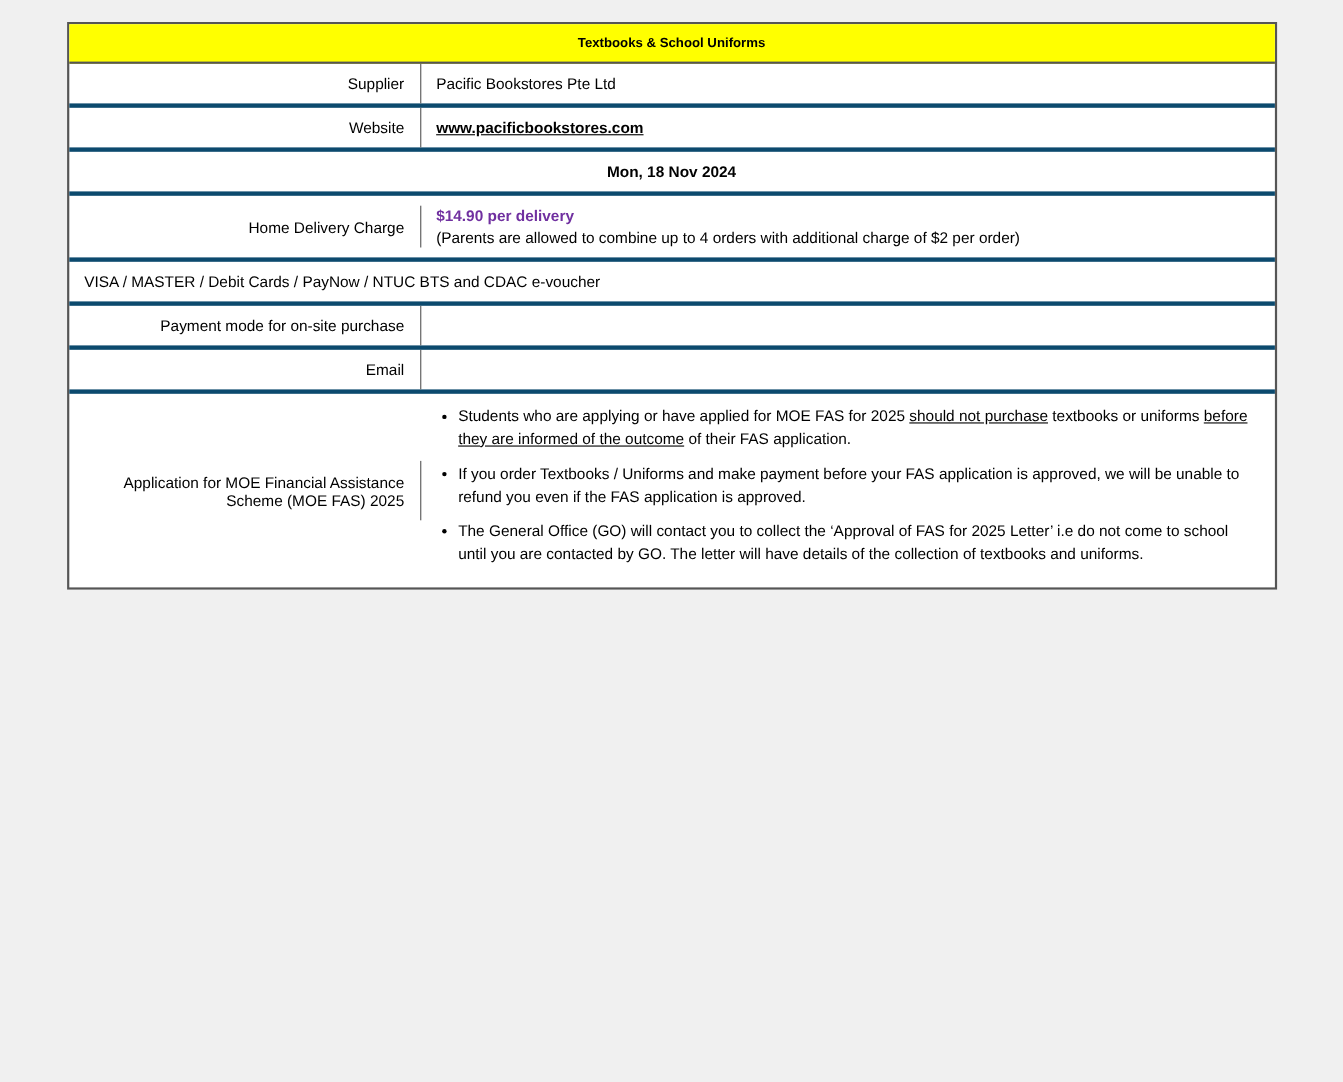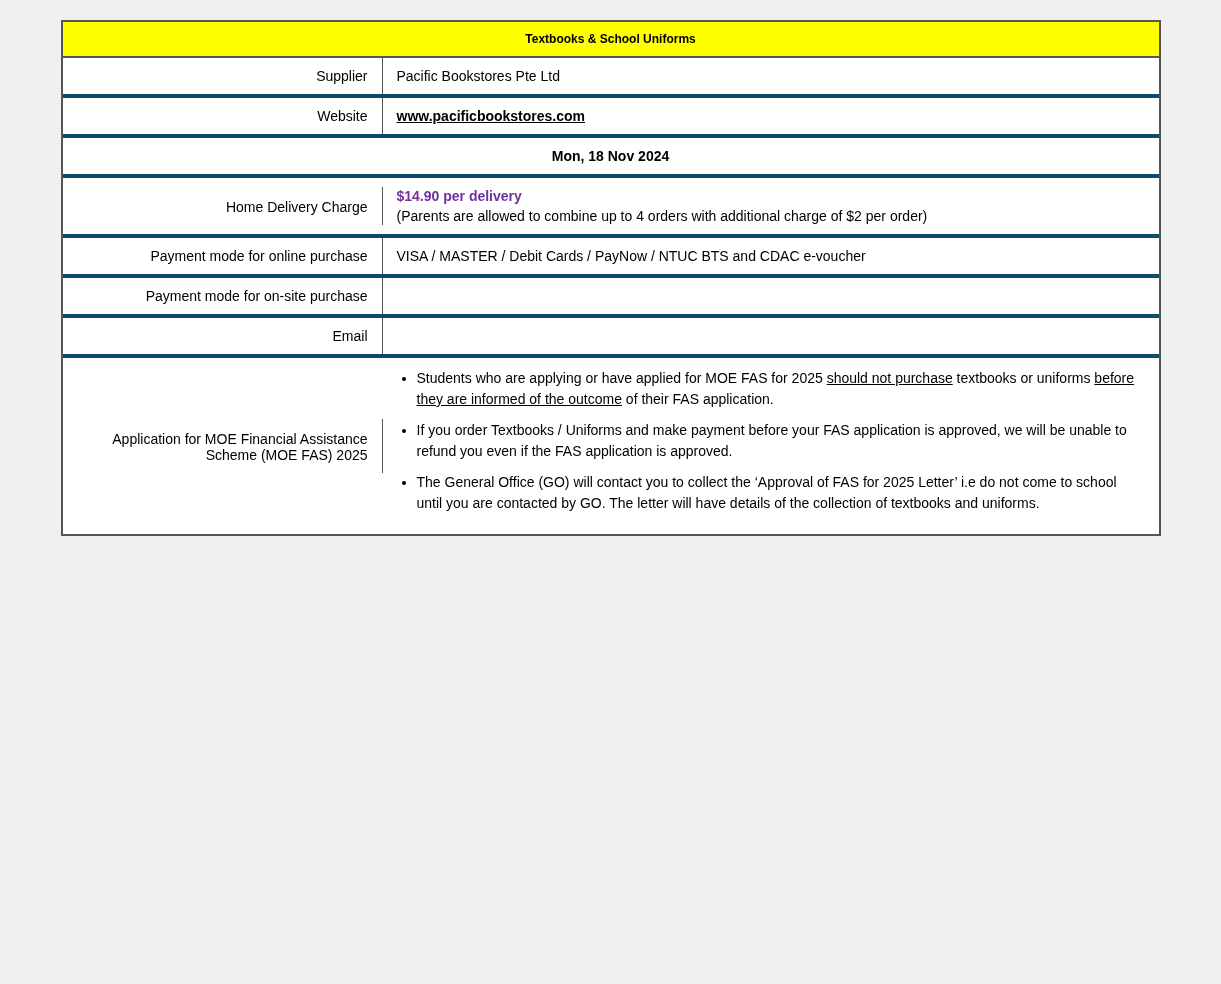--- a/index.html
+++ b/index.html
@@ -138,23 +138,20 @@
     <div class="label-cell align-top" style="padding-top:12px;">
       <span>Home Delivery Charge</span>
     </div>
     <div class="value-cell">
       <div class="purple-text">$14.90 per delivery</div>
       <div style="margin-top:4px;">(Parents are allowed to combine up to 4 orders with additional charge of $2 per order)</div>
     </div>
   </div>
 
   <div class="table-row">
-    <div class="label-cell">
-      <span>Payment mode for online purchase</span>
-    </div>
     <div class="value-cell">
       <span>VISA / MASTER / Debit Cards / PayNow / NTUC BTS and CDAC e-voucher</span>
     </div>
   </div>
 
   <div class="table-row">
     <div class="label-cell">
       <span>Payment mode for on-site purchase</span>
     </div>
   </div>

